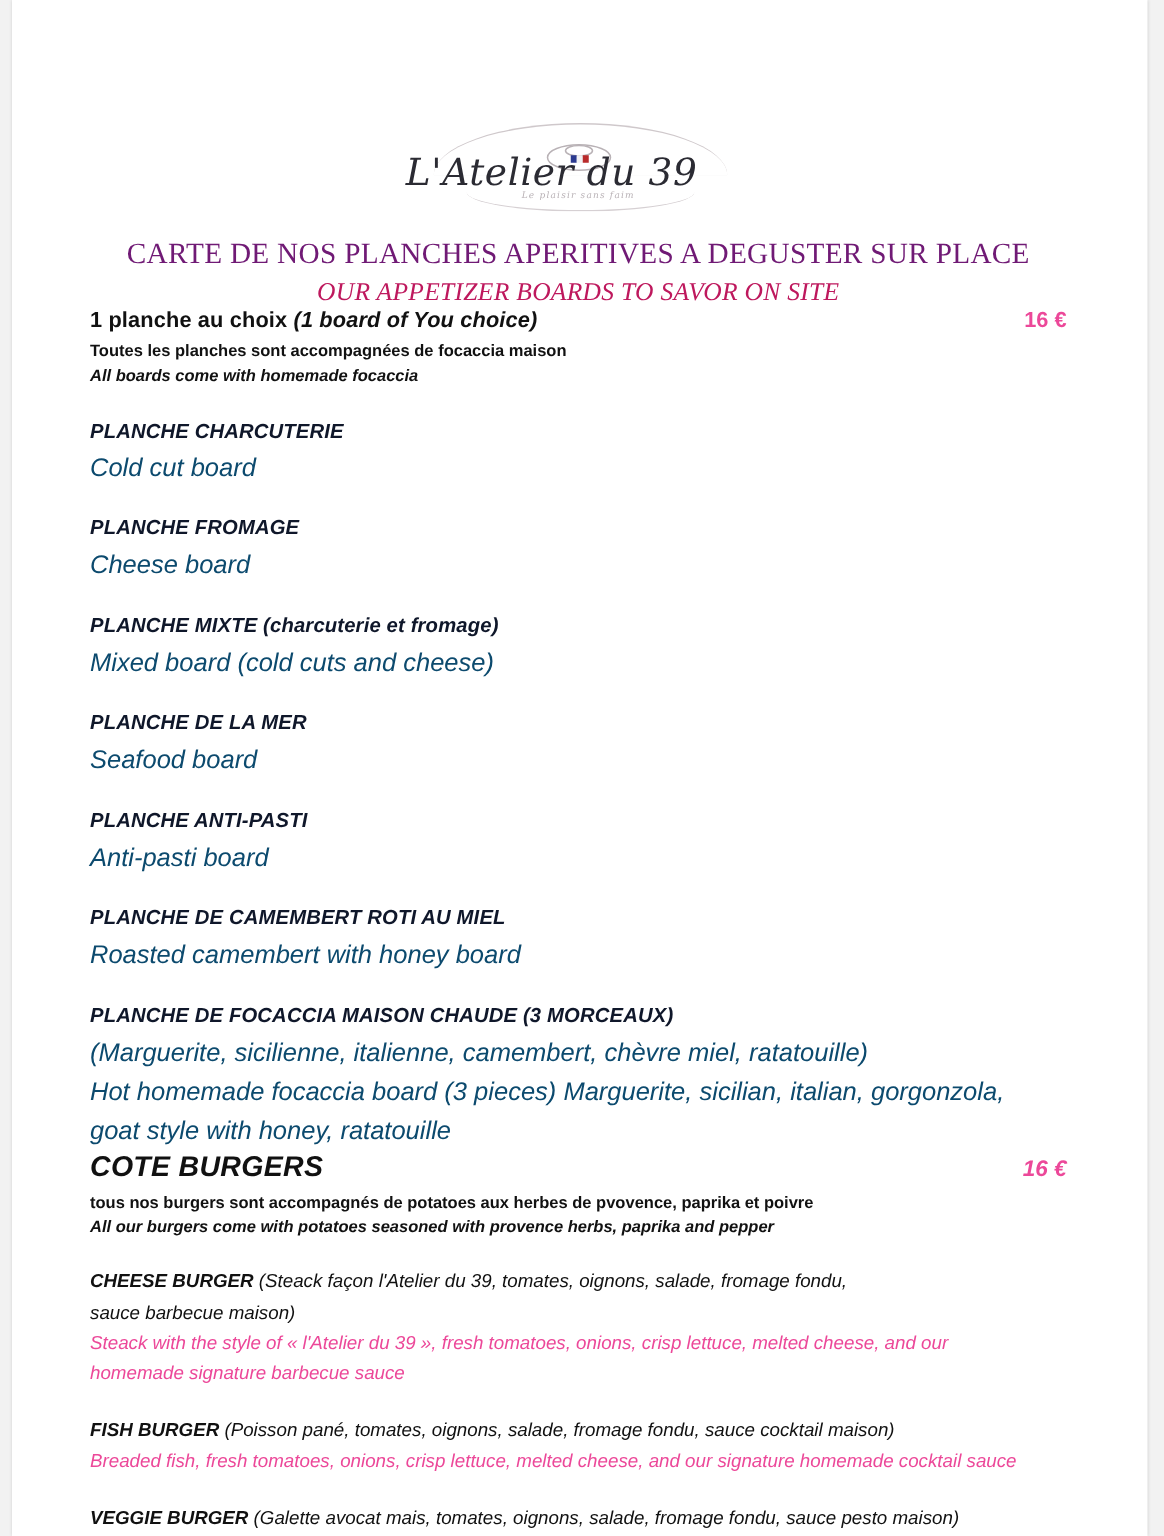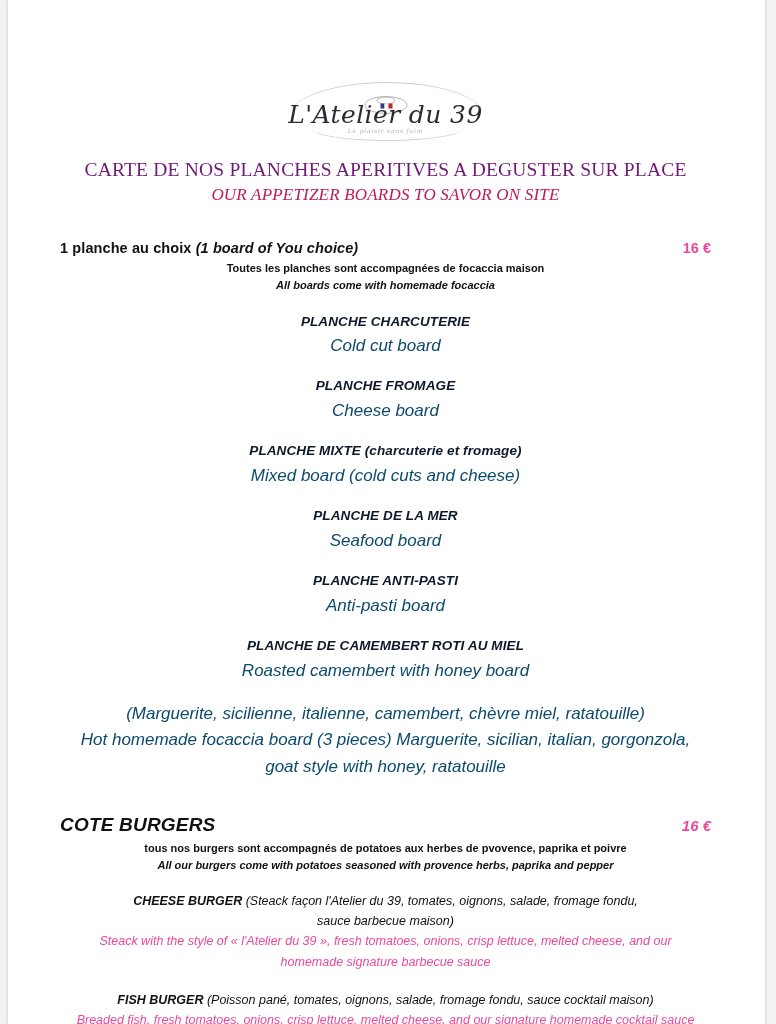--- a/index.html
+++ b/index.html
@@ -63,21 +63,20 @@
     top: 12px;
     transform: translateX(-50%);
     width: 46px;
     height: 22px;
   }
   .logo-name {
     position: absolute;
     left: 0;
     top: 18px;
     width: 230px;
-    text-align: center;
     font-family: "DejaVu Serif", serif;
     font-style: italic;
     font-size: 25px;
     letter-spacing: 0.4px;
     color: #2b2b33;
     white-space: nowrap;
   }
   .logo-tagline {
     position: absolute;
     left: 0;
@@ -120,22 +119,20 @@
     font-size: 17px;
     letter-spacing: 0.2px;
     color: #be185d;
     margin-top: 2px;
     line-height: 1.25;
     white-space: nowrap;
   }
 
   
   .section {
-    margin-top: 34px;
-    text-align: center;
   }
   .section-head {
     display: flex;
     justify-content: space-between;
     align-items: baseline;
   }
   .section-title {
     font-size: 14.5px;
     font-weight: bold;
     color: #111111;
@@ -297,20 +294,21 @@
             <span class="item-en-line">Anti-pasti board</span>
           </div>
         </div>
         <div class="item">
           <div class="item-fr">PLANCHE DE CAMEMBERT ROTI AU MIEL</div>
           <div class="item-en">
             <span class="item-en-line">Roasted camembert with honey board</span>
           </div>
         </div>
         <div class="item">
+          <div class="item-fr">PLANCHE DE FOCACCIA MAISON CHAUDE (3 MORCEAUX)</div>
           <div class="item-en">
             <span class="item-en-line">(Marguerite, sicilienne, italienne, camembert, chèvre miel, ratatouille)</span>
             <span class="item-en-line">Hot homemade focaccia board  (3 pieces) Marguerite, sicilian, italian, gorgonzola,</span>
             <span class="item-en-line">goat style with honey, ratatouille</span>
           </div>
         </div>
       </div>
     </div>
 
     <div class="section">

